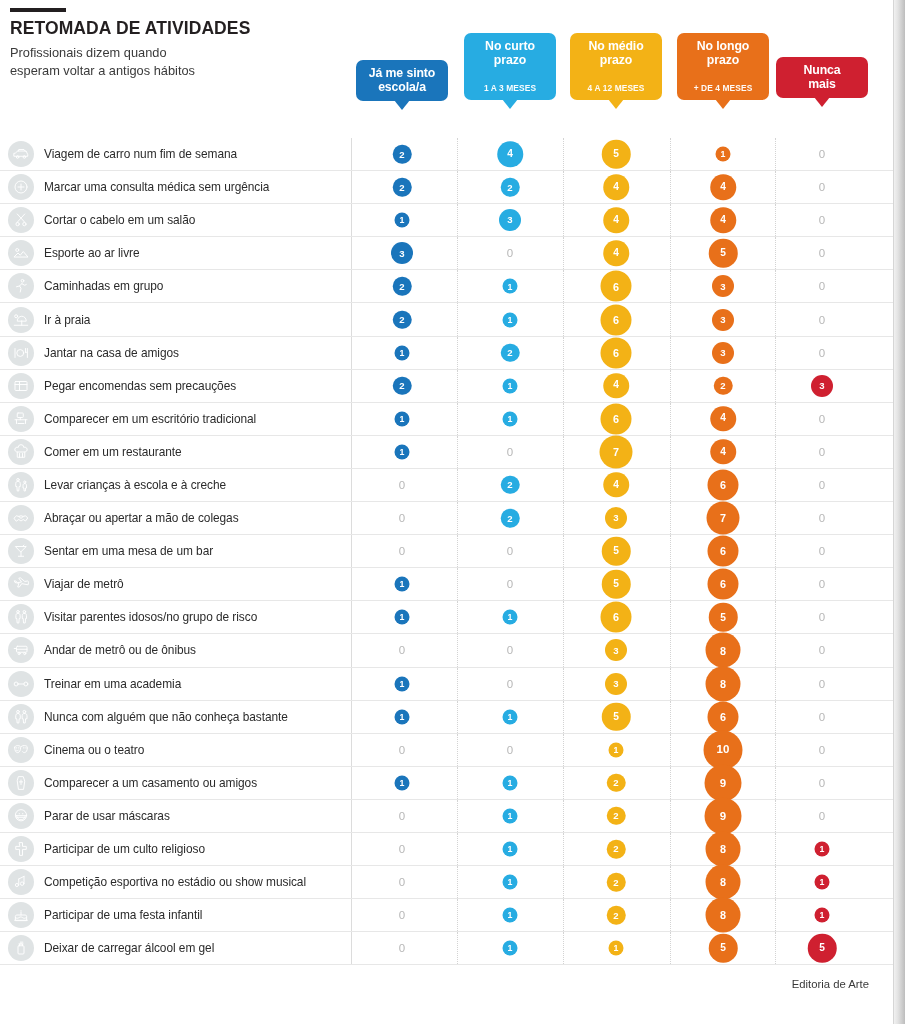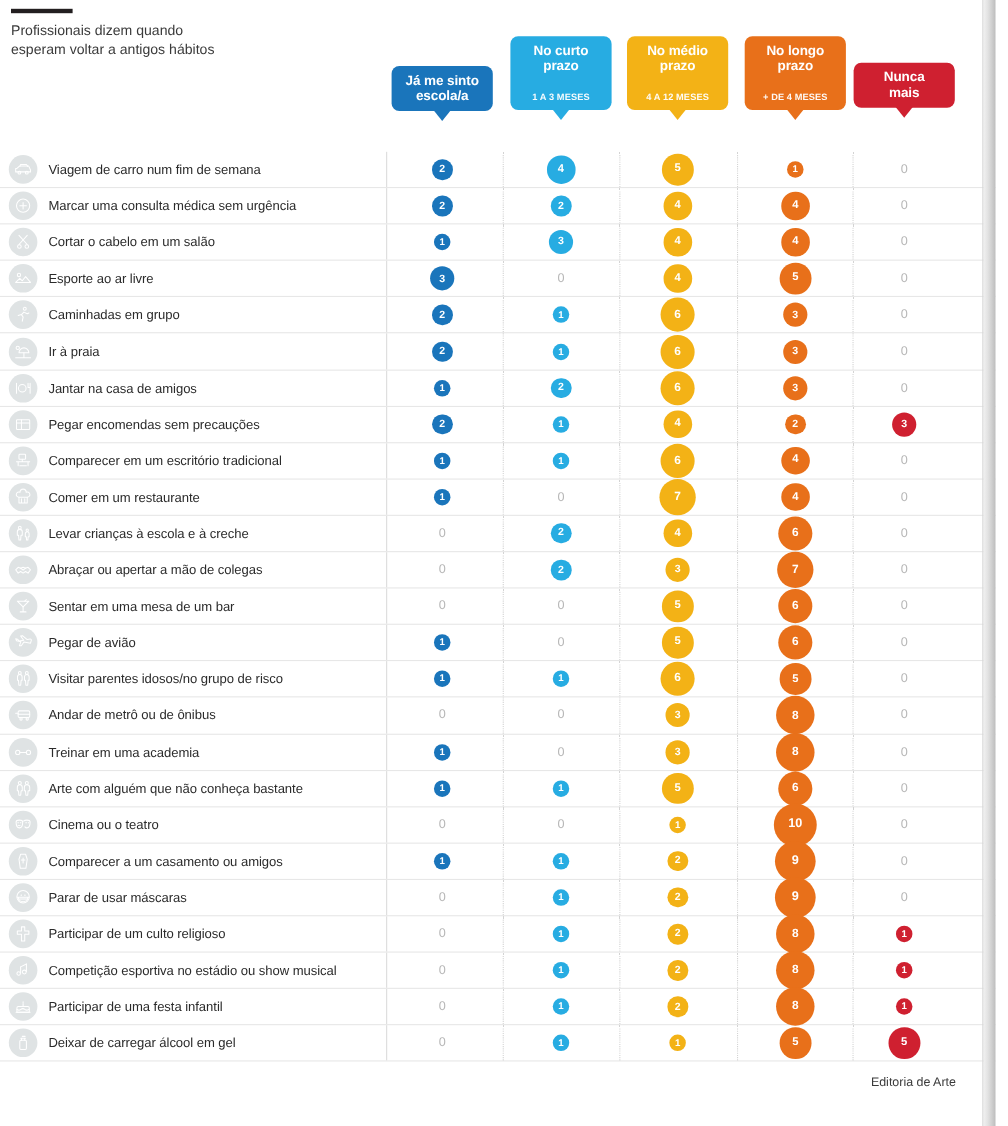--- a/index.html
+++ b/index.html
@@ -207,20 +207,21 @@
     color: #3a3a3a;
   }
 </style>
 </head>
 <body>
 
 <div id="page">
 
   <div id="header">
     <div id="title-rule"></div>
+    <div id="page-title">RETOMADA DE ATIVIDADES</div>
     <div id="page-subtitle">Profissionais dizem quando
 esperam voltar a antigos hábitos</div>
   </div>
 
   <div id="col-headers">
       <div class="col-head" style="left: 402px; top: 60px;">
         <div class="balloon" style="background: rgb(26, 117, 187); color: rgb(26, 117, 187);">
           <span class="lbl" style="color: rgb(255, 255, 255);">Já me sinto
 escola/a</span>
           <span class="tail"></span>
@@ -642,21 +643,21 @@
         <div class="cell" style="left: 822px;">
           <span class="zero">0</span>
         </div>
       </div>
       <div class="row">
         <div class="icon-wrap">
           <svg width="18" height="18" viewBox="0 0 24 24">
             <path fill="none" stroke="#ffffff" stroke-width="1.25" stroke-linecap="round" stroke-linejoin="round" d="M21 13l-8-1.5-3.2 4.5H7.6l1.7-4.9L4 10l-.9-2.3 2.1.4 2.1 2.2 5.4-.9-3.7-5.2 2.2-.4L17 8.6l3.6-.6c.9-.1 1.4.6 1.4 1.3z"></path>
           </svg>
         </div>
-        <div class="row-label">Pegar de avião</div>
+        <div class="row-label">Viajar de metrô</div>
         <div class="vline" style="left: 351px;"></div>
         <div class="vline dotted" style="left: 457px;"></div>
         <div class="vline dotted" style="left: 563px;"></div>
         <div class="vline dotted" style="left: 670px;"></div>
         <div class="vline dotted" style="left: 775px;"></div>
         <div class="cell" style="left: 402px;">
           <span class="bub" style="width: 15px; height: 15px; background: rgb(26, 117, 187); font-size: 8.8px;">1</span>
         </div>
         <div class="cell" style="left: 510px;">
           <span class="zero">0</span>
@@ -765,21 +766,21 @@
       </div>
       <div class="row">
         <div class="icon-wrap">
           <svg width="18" height="18" viewBox="0 0 24 24">
             <circle fill="none" stroke="#ffffff" stroke-width="1.25" stroke-linecap="round" stroke-linejoin="round" cx="8" cy="5" r="1.8"></circle>
             <path fill="none" stroke="#ffffff" stroke-width="1.25" stroke-linecap="round" stroke-linejoin="round" d="M8 7.2c-1.9 0-3 1.3-3 3.2v4h1.4l.5 5.6h2.2l.5-5.6H11v-4c0-1.9-1.1-3.2-3-3.2z"></path>
             <circle fill="none" stroke="#ffffff" stroke-width="1.25" stroke-linecap="round" stroke-linejoin="round" cx="16.5" cy="5" r="1.8"></circle>
             <path fill="none" stroke="#ffffff" stroke-width="1.25" stroke-linecap="round" stroke-linejoin="round" d="M16.5 7.2c-1.9 0-3 1.3-3 3.2v4h1.4l.5 5.6h2.2l.5-5.6H20v-4c0-1.9-1.1-3.2-3.5-3.2z"></path>
           </svg>
         </div>
-        <div class="row-label">Arte com alguém que não conheça bastante</div>
+        <div class="row-label">Nunca com alguém que não conheça bastante</div>
         <div class="vline" style="left: 351px;"></div>
         <div class="vline dotted" style="left: 457px;"></div>
         <div class="vline dotted" style="left: 563px;"></div>
         <div class="vline dotted" style="left: 670px;"></div>
         <div class="vline dotted" style="left: 775px;"></div>
         <div class="cell" style="left: 402px;">
           <span class="bub" style="width: 15px; height: 15px; background: rgb(26, 117, 187); font-size: 8.8px;">1</span>
         </div>
         <div class="cell" style="left: 510px;">
           <span class="bub" style="width: 15px; height: 15px; background: rgb(39, 172, 226); font-size: 8.8px;">1</span>

